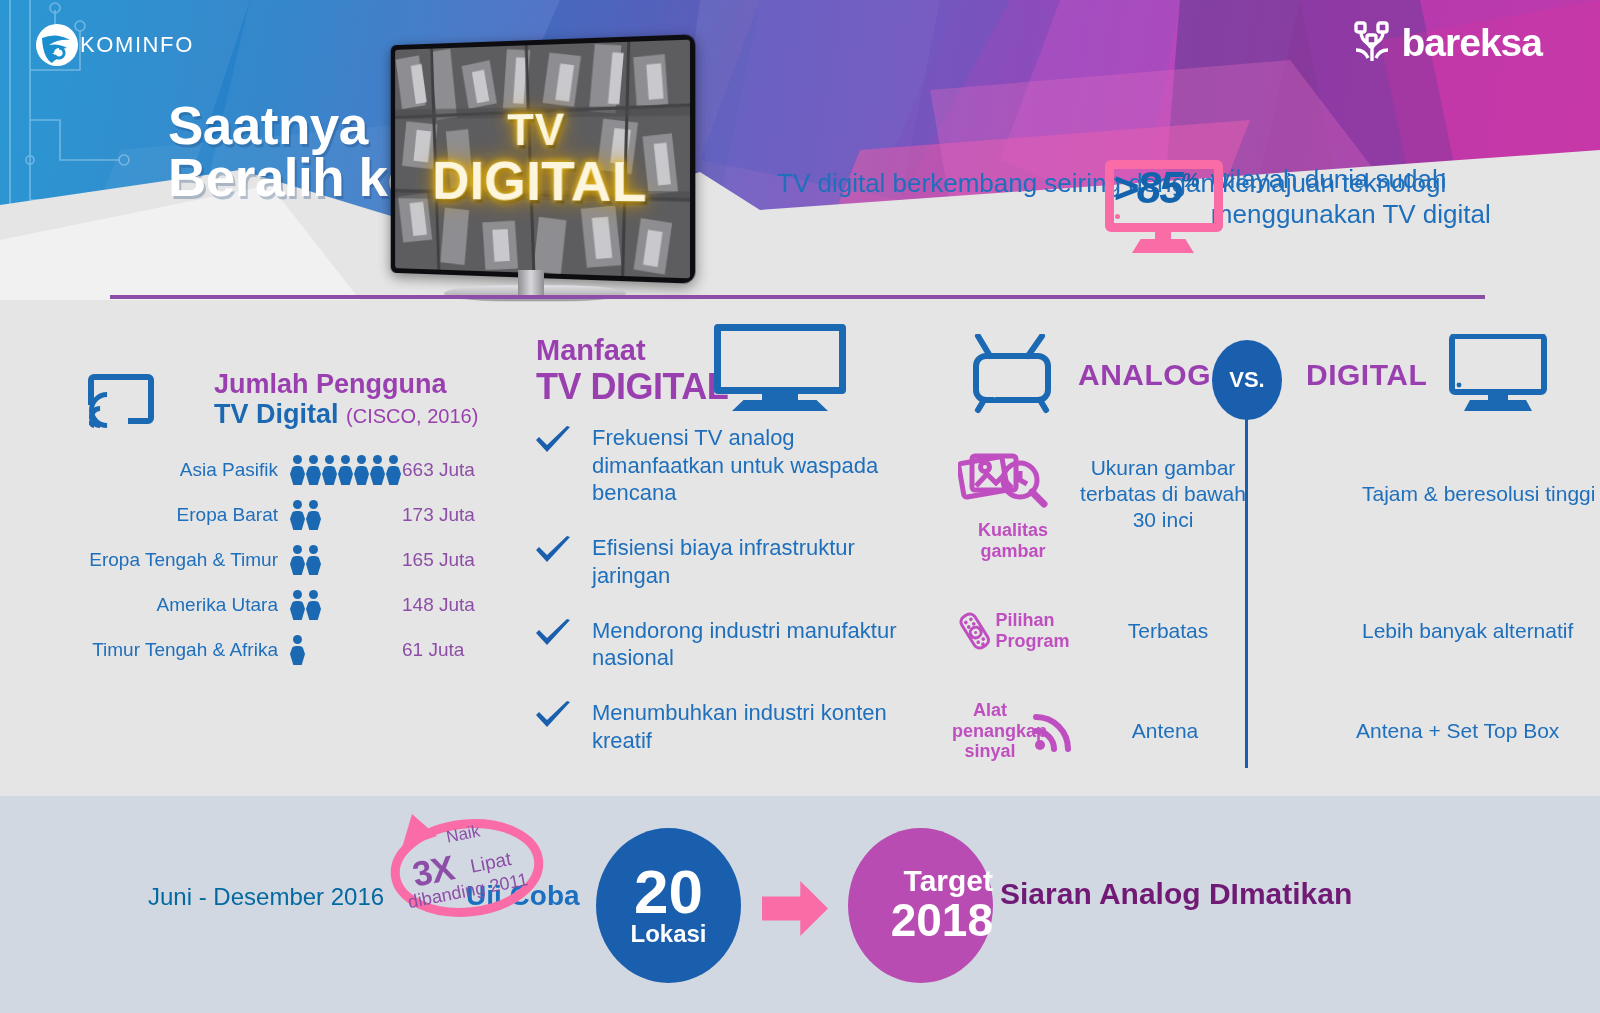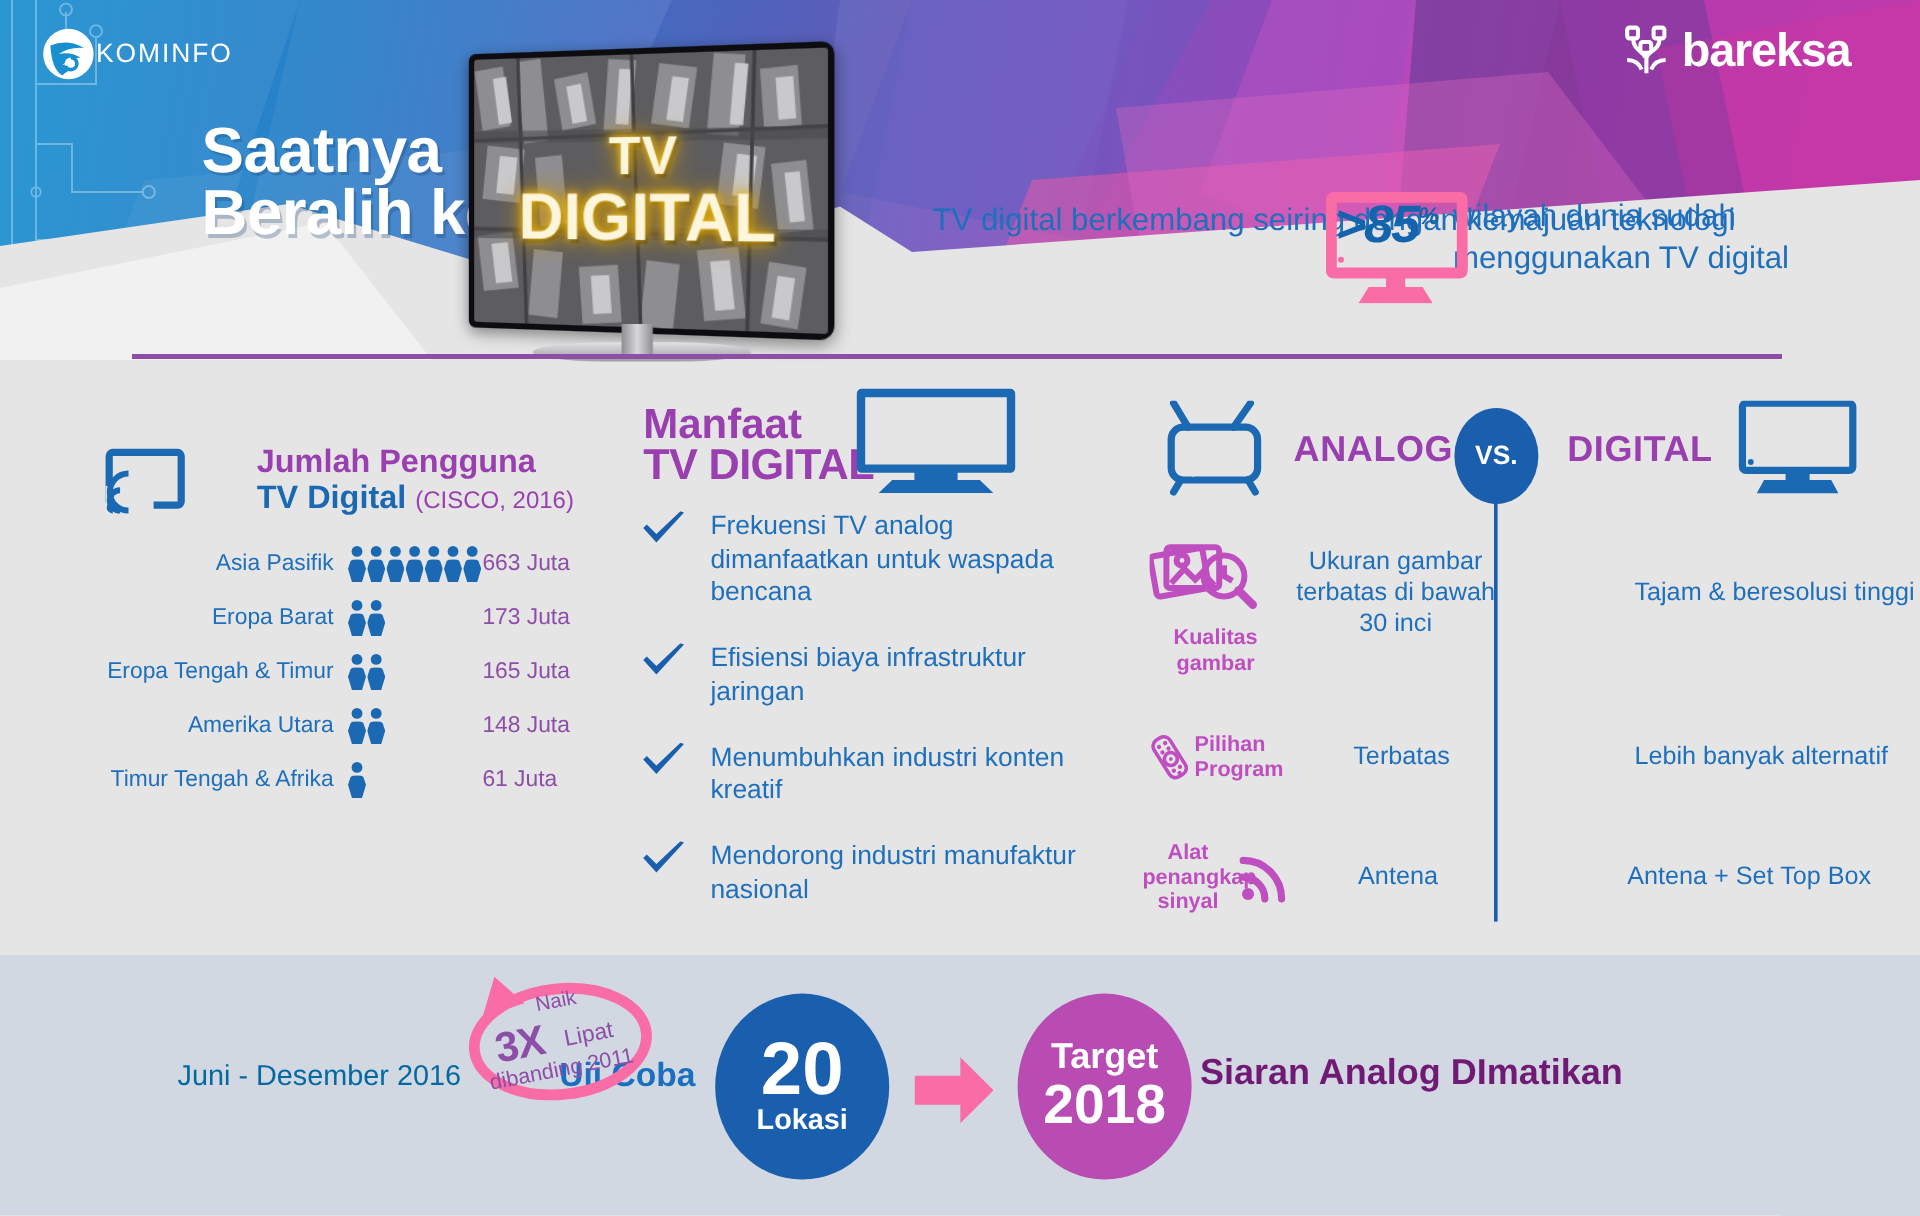--- a/index.html
+++ b/index.html
@@ -95,21 +95,21 @@
   .callout svg { position:absolute; left:0; top:0; }
   .callout-txt { position:absolute; left:14px; top:26px; width:146px; height:76px; transform:rotate(-11deg); color:#8d4ea8; }
   .co-naik { position:absolute; left:56px; top:-2px; font-size:17px; }
   .co-3x { position:absolute; left:16px; top:18px; font-size:35px; font-weight:bold; letter-spacing:-1px; }
   .co-lipat { position:absolute; left:74px; top:30px; font-size:19px; }
   .co-dib { position:absolute; left:6px; top:54px; font-size:18px; }
 
   
   .col2 { position:absolute; left:534px; top:32px; width:370px; }
   .c2-head { position:relative; height:88px; }
-  .c2-t1 { position:absolute; left:2px; top:2px; font-size:35px; font-weight:bold; color:#9a3fb0; }
+  .c2-t1 { position:absolute; left:2px; top:2px; font-size:29px; font-weight:bold; color:#9a3fb0; }
   .c2-t2 { position:absolute; left:2px; top:34px; font-size:36px; font-weight:bold; color:#9a3fb0; letter-spacing:-.5px; }
   .c2-mon { position:absolute; left:180px; top:-8px; width:132px; height:76px; }
   .c2-mon-b { position:absolute; left:0; top:0; width:132px; height:70px; border:7px solid #1b68b3; border-radius:4px; }
   .c2-mon-n { position:absolute; left:48px; top:68px; width:36px; height:10px; background:#1b68b3; }
   .c2-mon-f { position:absolute; left:18px; top:76px; width:96px; height:11px; background:#1b68b3; clip-path:polygon(12% 0,88% 0,100% 100%,0 100%); }
 
   .benefits { margin-top:4px; }
   .benefit { display:flex; align-items:flex-start; gap:20px; margin-bottom:27px; }
   .check { width:38px; height:30px; flex:none; margin-top:2px; }
   .benefit-txt { font-size:22px; line-height:1.26; color:#1e6fbc; }
@@ -133,21 +133,21 @@
   .cmp-digital { width:290px; font-size:21px; color:#1e6fbc; line-height:1.25; }
 
   
   .footer { position:absolute; left:0; top:796px; width:1600px; height:217px; background:#d2d8e1; }
   .f-date { position:absolute; left:148px; top:87px; font-size:24px; color:#0369a1; }
   .f-uji { position:absolute; left:466px; top:84px; font-size:28px; font-weight:bold; color:#1a6fc0; }
   .f-c20 { position:absolute; left:596px; top:32px; width:145px; height:155px; border-radius:50%; background:#1a5fae; display:flex; flex-direction:column; align-items:center; justify-content:center; }
   .f-c20 .n { color:#fff; font-size:62px; font-weight:bold; line-height:.92; }
   .f-c20 .l { color:#fff; font-size:24px; font-weight:bold; }
   .f-arrow { position:absolute; left:762px; top:85px; width:66px; height:55px; background:#f96ca6; clip-path:polygon(0 28%,58% 28%,58% 0,100% 50%,58% 100%,58% 72%,0 72%); }
-  .f-c18 { position:absolute; left:848px; top:32px; width:145px; height:155px; border-radius:50%; background:#b84cb2; display:flex; flex-direction:column; align-items:center; justify-content:center; }
+  .f-c18 { position:absolute; left:848px; top:32px; width:145px; height:155px; border-radius:50%; background:#b84cb2; display:flex; flex-direction:column; align-items:flex-end; justify-content:center; }
   .f-c18 .t { color:#fff; font-size:30px; font-weight:bold; line-height:1; }
   .f-c18 .y { color:#fff; font-size:46px; font-weight:bold; line-height:1.05; }
   .f-final { position:absolute; left:1000px; top:80px; font-size:30px; font-weight:bold; color:#701a75; line-height:1.18; }
 </style>
 </head>
 <body>
 
 <div id="canvas">
 
   <div class="banner">
@@ -448,27 +448,27 @@
         <div class="benefit">
           <svg class="check" viewBox="0 0 38 30">
               <path d="M2 14 L13 26 L36 1 L33 0 L13 19 L5 11 Z" fill="#1a5fae"></path>
             </svg>
           <div class="benefit-txt">Efisiensi biaya infrastruktur jaringan</div>
         </div>
         <div class="benefit">
           <svg class="check" viewBox="0 0 38 30">
               <path d="M2 14 L13 26 L36 1 L33 0 L13 19 L5 11 Z" fill="#1a5fae"></path>
             </svg>
-          <div class="benefit-txt">Menumbuhkan industri konten kreatif</div>
+          <div class="benefit-txt">Mendorong industri manufaktur nasional</div>
         </div>
         <div class="benefit">
           <svg class="check" viewBox="0 0 38 30">
               <path d="M2 14 L13 26 L36 1 L33 0 L13 19 L5 11 Z" fill="#1a5fae"></path>
             </svg>
-          <div class="benefit-txt">Mendorong industri manufaktur nasional</div>
+          <div class="benefit-txt">Menumbuhkan industri konten kreatif</div>
         </div>
       </div>
     </div>
 
     <div class="col3">
       <div class="c3-head">
         <svg class="oldtv" viewBox="0 0 92 80">
           <g stroke="#1b68b3" stroke-width="6" fill="none" stroke-linecap="round">
             <path d="M24 22 L12 2"></path>
               <path d="M62 22 L76 2"></path>

